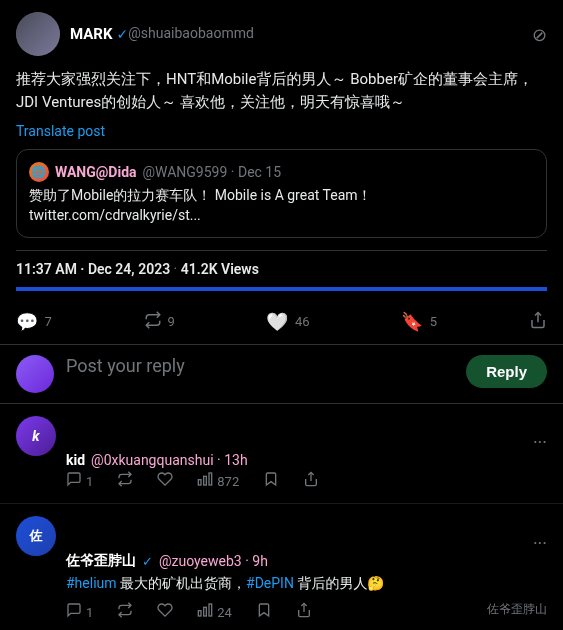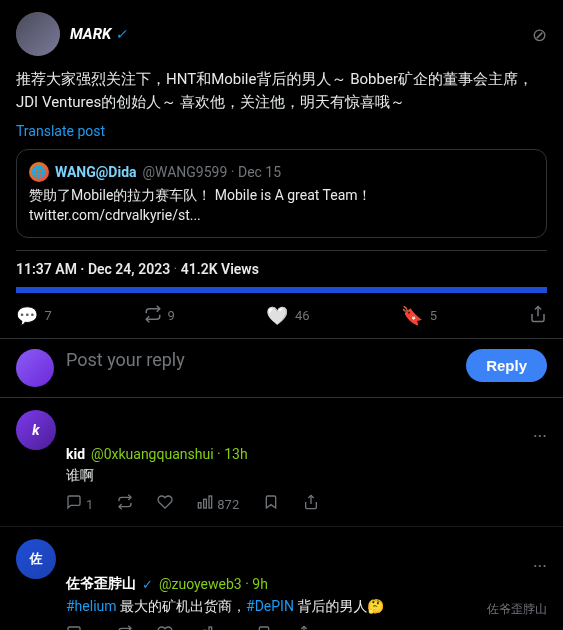--- a/index.html
+++ b/index.html
@@ -45,21 +45,20 @@
     .avatar-img {
       width: 100%;
       height: 100%;
       background: linear-gradient(135deg, #4a4a5a, #7a7a9a);
       border-radius: 50%;
     }
 
     .author-info {
       display: flex;
       flex-direction: row;
-      font-style: italic;
     }
 
     .author-name-row {
       display: flex;
       align-items: center;
       gap: 4px;
     }
 
     .author-name {
       font-weight: 700;
@@ -114,41 +113,41 @@
       background: linear-gradient(135deg, #e67e22, #e74c3c);
       font-size: 11px;
       display: flex;
       align-items: center;
       justify-content: center;
     }
 
     .quoted-name {
       font-weight: 700;
       font-size: 14px;
-      color: #7dd3fc;
+      color: #f9a8d4;
     }
 
     .quoted-handle-date {
       font-size: 14px;
       color: #71767b;
     }
 
     .quoted-content {
       font-size: 14px;
       color: #e7e9ea;
       line-height: 1.4;
     }
 
     .post-meta {
       font-size: 14px;
       color: #71767b;
       padding: 10px 0;
       border-top: 1px solid #2f3336;
-      border-bottom: 6px solid #1d4ed8;
-      margin-bottom: 4px;
+      border-bottom: 4px solid #1d4ed8;
+      margin-bottom: 12px;
     }
 
     .post-meta span {
       color: #e7e9ea;
       font-weight: 600;
     }
 
     .actions-row {
       display: flex;
       align-items: center;
@@ -186,21 +185,21 @@
       flex-shrink: 0;
     }
 
     .reply-placeholder {
       flex: 1;
       color: #71767b;
       font-size: 18px;
     }
 
     .reply-button {
-      background-color: #3b82f6;
+      background-color: #14532d;
       color: #fff;
       font-weight: 700;
       font-size: 15px;
       border: none;
       border-radius: 9999px;
       padding: 8px 20px;
       cursor: pointer;
       white-space: nowrap;
     }
 
@@ -253,21 +252,21 @@
     }
 
     .comment-name {
       font-weight: 700;
       font-size: 14px;
       color: #fff;
     }
 
     .comment-handle-time {
       font-size: 14px;
-      color: #84cc16;
+      color: #f9a8d4;
     }
 
     .comment-more {
       color: #71767b;
       font-size: 18px;
       cursor: pointer;
     }
 
     .comment-text {
       font-size: 14px;
@@ -340,20 +339,21 @@
   <div class="author-row">
     <div class="author-left">
       <div class="avatar">
         <div class="avatar-img"></div>
       </div>
       <div class="author-info">
         <div class="author-name-row">
           <span class="author-name">MARK</span>
           <span class="verified-icon">✓</span>
         </div>
+        <span class="author-handle">@shuaibaobaommd</span>
       </div>
     </div>
     <div style="display:flex;gap:16px;align-items:center;">
       <span class="block-icon">⊘</span>
     </div>
   </div>
 
   <div class="post-content">
     <span>推荐大家强烈关注下，HNT和Mobile背后的男人～
 Bobber矿企的董事会主席，JDI Ventures的创始人～
@@ -431,21 +431,20 @@
     <div class="comment-body">
       <div class="comment-author-row">
         <div class="comment-author-info">
           <span class="comment-name">kid</span>
           <span class="comment-handle-time">
             <span>@0xkuangquanshui</span> · <span>13h</span>
           </span>
         </div>
         <span class="comment-more">···</span>
       </div>
-      <div class="comment-text">谁啊</div>
       <div class="comment-actions">
         <div class="comment-action">
           <span class="comment-action-icon">
             <svg width="16" height="16" viewBox="0 0 24 24" fill="none" stroke="#71767b" stroke-width="2">
                 <path d="M21 15a2 2 0 01-2 2H7l-4 4V5a2 2 0 012-2h14a2 2 0 012 2z"></path>
               </svg>
           </span>
           <span>1</span>
         </div>
         <div class="comment-action">

